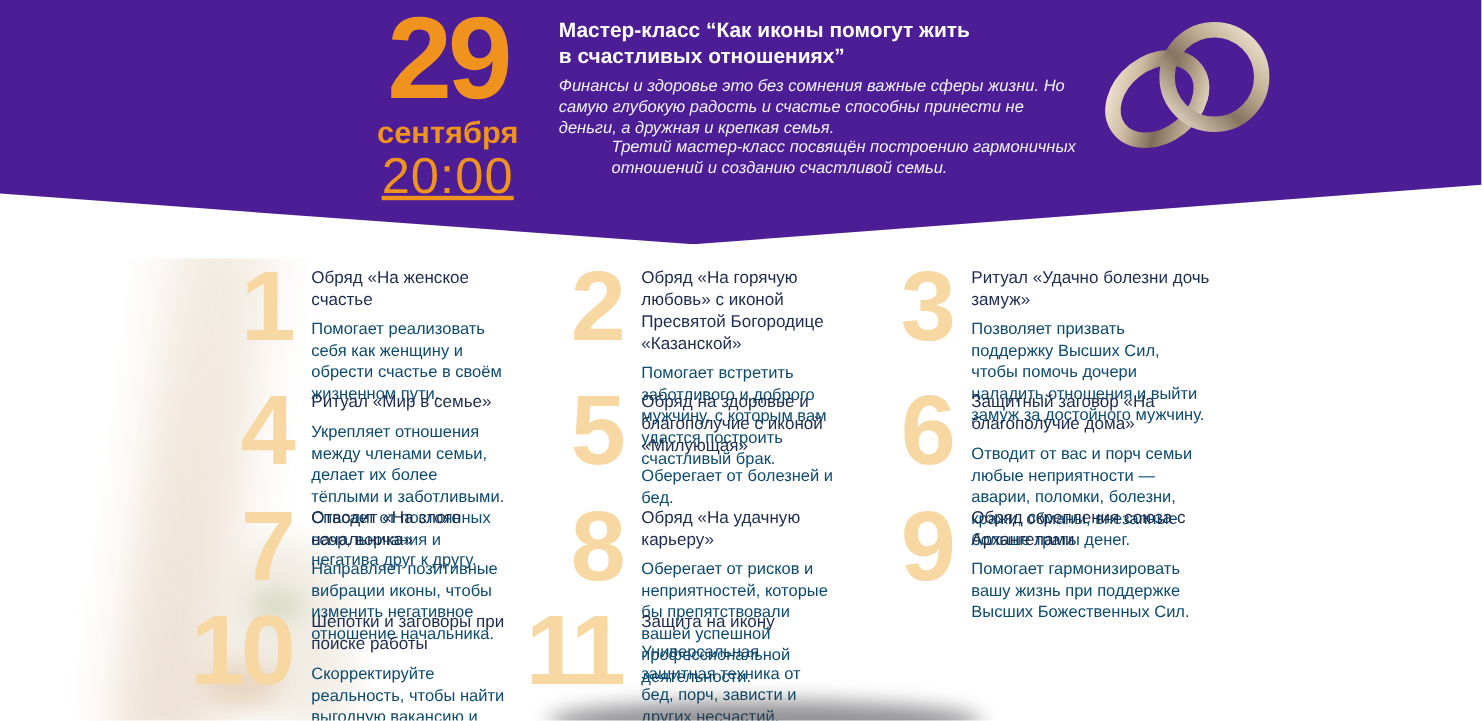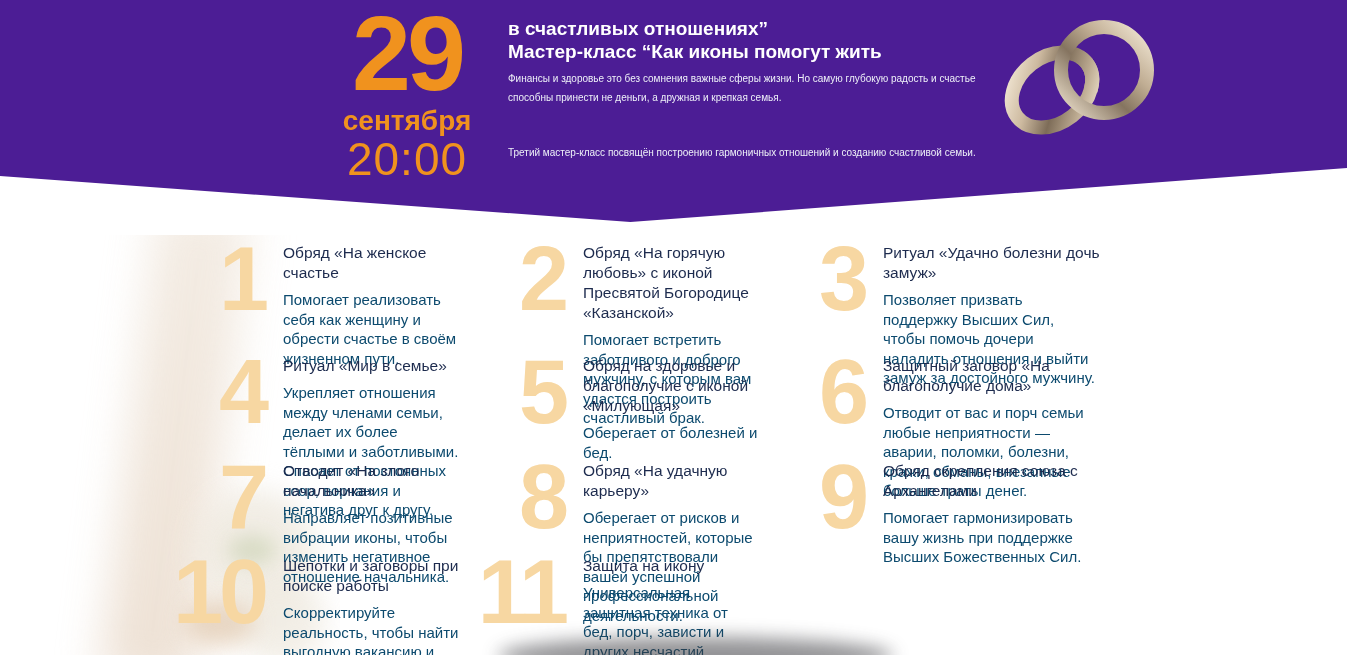--- a/index.html
+++ b/index.html
@@ -9,28 +9,28 @@
   }
   
   .header{
     position:absolute;left:0;top:0;width:1347px;height:224px;
     background:#4c1d95;
     clip-path:polygon(0 0,100% 0,100% 168px,46.8% 222px,0 176px);
   }
   .date{position:absolute;left:338px;top:2px;width:138px;text-align:center;color:#f0921e;}
   .date .day{font-size:106px;font-weight:700;line-height:102px;letter-spacing:-4px;}
   .date .month{font-size:28px;font-weight:700;line-height:30px;margin-top:2px;}
-  .date .time{font-size:46px;font-weight:400;line-height:46px;letter-spacing:1px;}
+  .date .time{font-size:46px;font-weight:400;line-height:46px;letter-spacing:1px;text-decoration:underline;}
   .h-title{
     position:absolute;left:508px;top:17px;width:500px;color:#ffffff;
     font-size:19px;font-weight:700;line-height:23px;
   }
-  .h-para{position:absolute;left:508px;width:472px;color:#eef0f8;font-size:10px;line-height:19px;}
+  .h-para{position:absolute;left:508px;width:472px;color:#eef0f8;font-size:15px;line-height:19px;font-style:italic;}
   .h-para.p1{top:69px;}
-  .h-para.p2{top:143px;}
+  .h-para.p2{top:124px;margin-left:48px;}
   .rings{position:absolute;left:1000px;top:12px;width:170px;height:132px;}
   
   .bg-photo{position:absolute;left:0;top:235px;width:340px;height:420px;overflow:hidden;pointer-events:none;}
   .bg-photo .arm{position:absolute;left:128px;top:-30px;width:95px;height:480px;
     background:linear-gradient(#ece0d2,#e2cdb8);filter:blur(22px);transform:rotate(7deg);opacity:.6;}
   .bg-photo .rose{position:absolute;border-radius:50%;background:#efeae0;filter:blur(14px);}
   .bg-photo .rose.r1{left:195px;top:255px;width:120px;height:120px;opacity:.85;}
   .bg-photo .rose.r2{left:235px;top:340px;width:90px;height:90px;opacity:.8;}
   .bg-photo .leaf{position:absolute;left:228px;top:300px;width:48px;height:30px;border-radius:50%;
     background:#c6cfae;filter:blur(9px);opacity:.55;}
@@ -62,22 +62,22 @@
 <body>
 
 <div class="header">
   <div class="date">
     <div class="day">29</div>
     <div class="month">сентября</div>
     <div class="time">20:00</div>
   </div>
 
   <div class="h-title">
+    <div>Мастер-класс “Как иконы помогут жить</div>
     <div>в счастливых отношениях”</div>
-    <div>Мастер-класс “Как иконы помогут жить</div>
   </div>
 
   <div class="h-para p1">Финансы и здоровье это без сомнения важные сферы жизни. Но самую глубокую радость и счастье способны принести не деньги, а дружная и крепкая семья.</div>
   <div class="h-para p2">Третий мастер-класс посвящён построению гармоничных отношений и созданию счастливой семьи.</div>
 
   <div class="rings">
     <svg width="170" height="132" viewBox="0 0 170 132" aria-hidden="true">
       <defs>
         <linearGradient id="met1" x1="0" y1="0" x2="1" y2="1">
           <stop offset="0" stop-color="#f8eedd"></stop>

